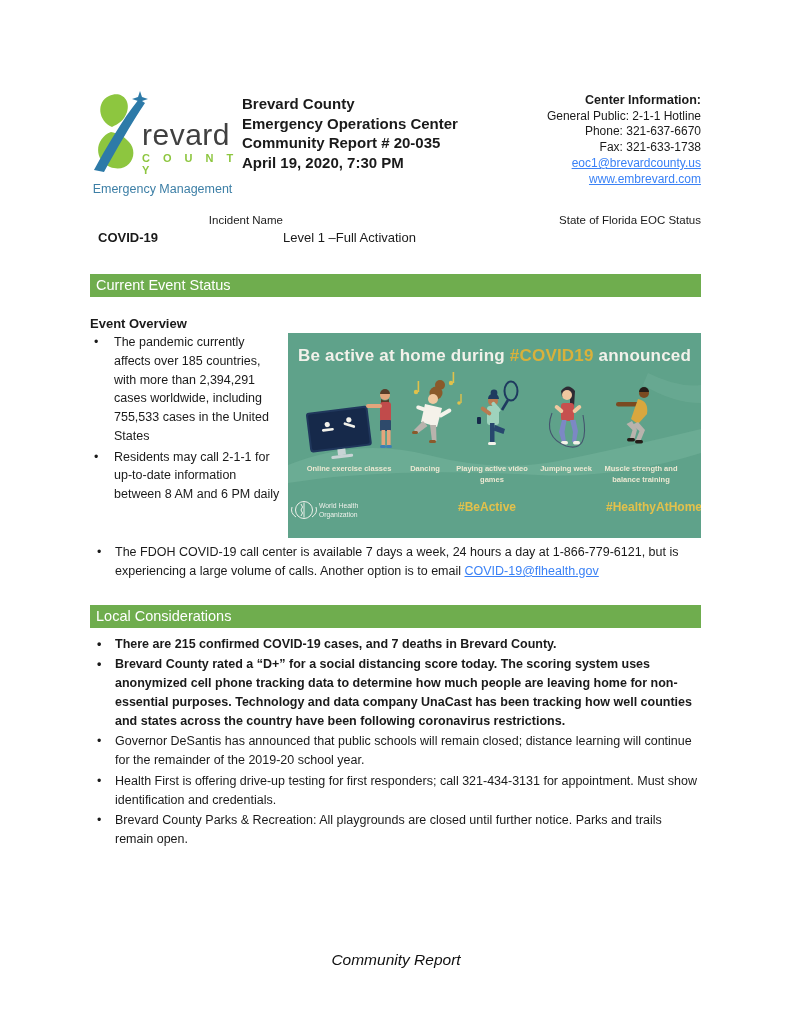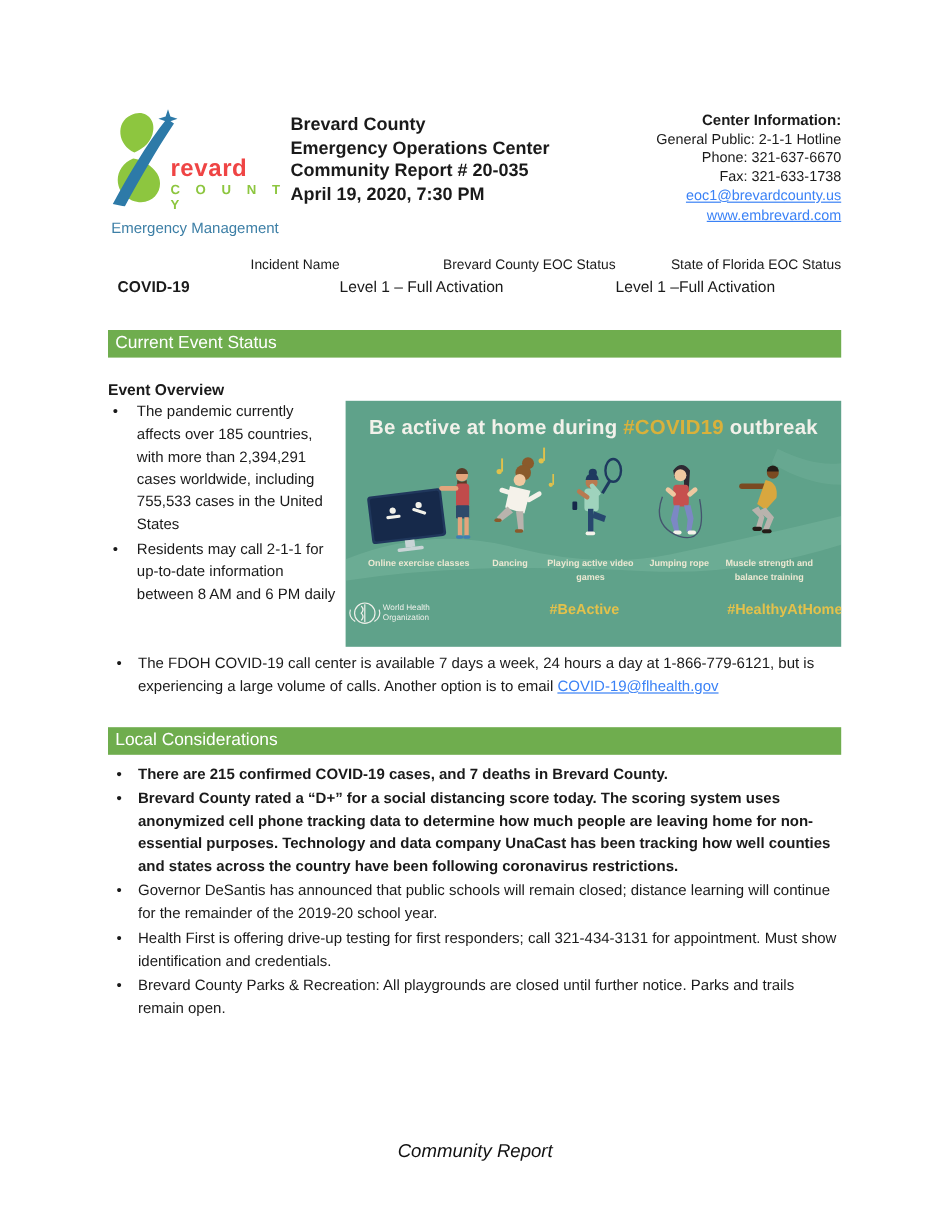--- a/index.html
+++ b/index.html
@@ -7,21 +7,21 @@
   body { font-family:"Liberation Sans", sans-serif; color:#1a1a1a; }
 
   .page { position:relative; width:792px; height:1024px; background:#fff; margin:0 auto; overflow:hidden; }
   .content { position:absolute; left:90px; top:88px; width:611px; }
 
   
   .header-row { display:flex; align-items:flex-start; }
   .logo-block { width:152px; flex:0 0 152px; padding-top:2px; }
   .logo-main { display:flex; align-items:flex-end; }
   .logo-text-col { margin-left:-6px; }
-  .logo-revard { font-size:20px; color:#ef4444; letter-spacing:0.5px; line-height:1; font-weight:700; }
+  .logo-revard { font-size:30px; color:#404040; letter-spacing:0.5px; line-height:1; font-weight:400; }
   .logo-county { font-size:11px; font-weight:bold; color:#8dc63f; letter-spacing:5px; margin-top:2px; }
   .logo-em { font-size:12.5px; color:#3d7fa6; margin-top:6px; text-align:center; width:145px; }
 
   .title-block { flex:1; font-weight:bold; font-size:15px; line-height:1.3; padding-top:6px; }
 
   .contact-block { flex:0 0 178px; text-align:right; font-size:12px; line-height:1.32; padding-top:4px; }
   .contact-heading { font-weight:bold; font-size:12.5px; }
   .lnk { color:#3b82f6; text-decoration:underline; cursor:pointer; }
   .contact-block .lnk { display:inline-block; }
 
@@ -111,24 +111,20 @@
         <div>Fax:  321-633-1738</div>
         <div><a class="lnk" href="#">eoc1@brevardcounty.us</a></div>
         <div><a class="lnk" href="#">www.embrevard.com</a></div>
       </div>
     </div>
 
     <div class="status-row">
       <div class="status-col c1">
         <div class="st-label">Incident Name</div>
         <div class="st-value">COVID-19</div>
-      </div>
-      <div class="status-col c2">
-        <div class="st-label">Brevard County EOC Status</div>
-        <div class="st-value">Level 1 – Full Activation</div>
       </div>
       <div class="status-col c3">
         <div class="st-label">State of Florida EOC Status</div>
         <div class="st-value">Level 1 –Full Activation</div>
       </div>
     </div>
 
     <div class="section-bar">Current Event Status</div>
 
     <div class="overview-heading">Event Overview</div>
@@ -231,26 +227,26 @@
           </g>
 
           <g stroke="#eef0ea" fill="none" stroke-width="1">
             <circle cx="16" cy="177" r="8.5"></circle>
             <line x1="16" y1="169.5" x2="16" y2="184.5"></line>
             <path d="M13 171 q3 3 0 6 q3 3 0 6"></path>
             <path d="M4 174 q-2 6 4 10 M28 174 q2 6 -4 10"></path>
           </g>
         </svg>
 
-        <div class="ig-title"><span>Be active at home during </span><span class="hash">#COVID19</span><span> outbreak</span></div>
+        <div class="ig-title"><span>Be active at home during </span><span class="hash">#COVID19</span><span> announced</span></div>
 
         <div class="ig-label l1">Online exercise classes</div>
         <div class="ig-label l2">Dancing</div>
         <div class="ig-label l3">Playing active video games</div>
-        <div class="ig-label l4">Jumping rope</div>
+        <div class="ig-label l4">Jumping week</div>
         <div class="ig-label l5">Muscle strength and balance training</div>
 
         <div class="ig-hashtag h1">#BeActive</div>
         <div class="ig-hashtag h2">#HealthyAtHome</div>
         <div class="ig-who-text">World Health Organization</div>
       </div>
     </div>
 
     <ul class="bullets full">
         <li><span>The FDOH COVID-19 call center is available 7 days a week, 24 hours a day at 1-866-779-6121, but is experiencing a large volume of calls. Another option is to email </span><a href="#" class="lnk">COVID-19@flhealth.gov</a></li>

